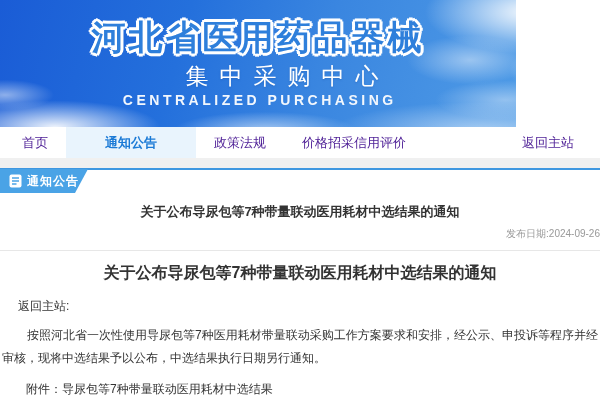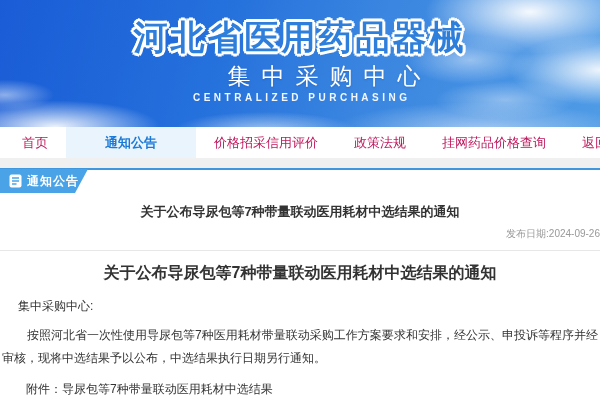--- a/index.html
+++ b/index.html
@@ -7,21 +7,21 @@
   body {
     font-family: "Liberation Sans", "DejaVu Sans", sans-serif;
     background: #ffffff;
     overflow: hidden;
     color: #333;
   }
   .screen { width: 600px; height: 400px; position: relative; background:#fff; }
 
   
   .banner {
-    width: 600px; height: 127px;
+    width: 516px; height: 127px;
     text-align: center;
     padding-top: 18px;
     background:
       radial-gradient(ellipse 150px 60px at 530px 12px, rgba(255,255,255,0.95), rgba(255,255,255,0) 70%),
       radial-gradient(ellipse 130px 50px at 600px 70px, rgba(255,255,255,0.9), rgba(255,255,255,0) 70%),
       radial-gradient(ellipse 90px 35px at 470px 60px, rgba(255,255,255,0.45), rgba(255,255,255,0) 70%),
       radial-gradient(ellipse 100px 28px at 505px 100px, rgba(255,255,255,0.4), rgba(255,255,255,0) 70%),
       radial-gradient(ellipse 150px 38px at 55px 127px, rgba(255,255,255,0.92), rgba(255,255,255,0) 70%),
       radial-gradient(ellipse 70px 22px at 5px 95px, rgba(255,255,255,0.5), rgba(255,255,255,0) 70%),
       radial-gradient(ellipse 130px 26px at 265px 130px, rgba(255,255,255,0.55), rgba(255,255,255,0) 70%),
@@ -43,40 +43,40 @@
     font-size: 23px;
     color: #ffffff;
     letter-spacing: 11px;
     text-indent: 11px;
     line-height: 26px;
     text-shadow: 0 1px 2px rgba(30,80,160,0.35);
     padding-left: 48px;
   }
   .banner-subtitle-en {
     margin-top: 3px;
-    font-size: 10px;
+    font-size: 14px;
     font-weight: bold;
     color: #f2f7fd;
     letter-spacing: 3.5px;
     text-indent: 3.5px;
   }
 
   
   .navbar {
     width: 600px; height: 31px;
     background: #ffffff;
     display: flex;
     align-items: stretch;
     padding-left: 4px;
     font-size: 13px;
   }
   .nav-item {
     line-height: 31px;
     padding: 0 18px;
-    color: #be185d;
+    color: #4c1d95;
     cursor: pointer;
     white-space: nowrap;
   }
   .nav-item.active {
     background: #e9f4fd;
     color: #1b7ad6;
     font-weight: bold;
     padding: 0 39px;
   }
   .nav-item.nav-right { margin-left: auto; margin-right: 8px; }
@@ -166,23 +166,22 @@
 
   <header class="banner">
     <div class="banner-title">河北省医用药品器械</div>
     <div class="banner-subtitle">集中采购中心</div>
     <div class="banner-subtitle-en">CENTRALIZED PURCHASING</div>
   </header>
 
   <nav class="navbar">
     <div class="nav-item">首页</div>
     <div class="nav-item active">通知公告</div>
+    <div class="nav-item">政策法规</div>
     <div class="nav-item">价格招采信用评价</div>
-    <div class="nav-item">政策法规</div>
-    <div class="nav-item">挂网药品价格查询</div>
     <div class="nav-item nav-right">返回主站</div>
   </nav>
 
   <div class="strip"></div>
 
   <div class="crumb-row">
     <div class="crumb-tab">
       <span class="doc-icon">
         <svg width="13" height="14" viewBox="0 0 13 14" xmlns="http://www.w3.org/2000/svg">
           <rect x="0.5" y="0.5" width="12" height="13" rx="2" fill="#ffffff"></rect>
@@ -193,18 +192,18 @@
       </span>
       <span class="label">通知公告</span>
     </div>
   </div>
 
   <main class="article">
     <h2 class="a-title">关于公布导尿包等7种带量联动医用耗材中选结果的通知</h2>
     <div class="a-date">发布日期:2024-09-26</div>
     <div class="divider"></div>
     <h1 class="a-heading">关于公布导尿包等7种带量联动医用耗材中选结果的通知</h1>
-    <p class="salutation">集中采购中心:</p>
+    <p class="salutation">返回主站:</p>
     <p class="body-para">按照河北省一次性使用导尿包等7种医用耗材带量联动采购工作方案要求和安排，经公示、申投诉等程序并经审核，现将中选结果予以公布，中选结果执行日期另行通知。</p>
     <p class="attachment">附件：导尿包等7种带量联动医用耗材中选结果</p>
   </main>
 
 </div>
 
 </body></html>

